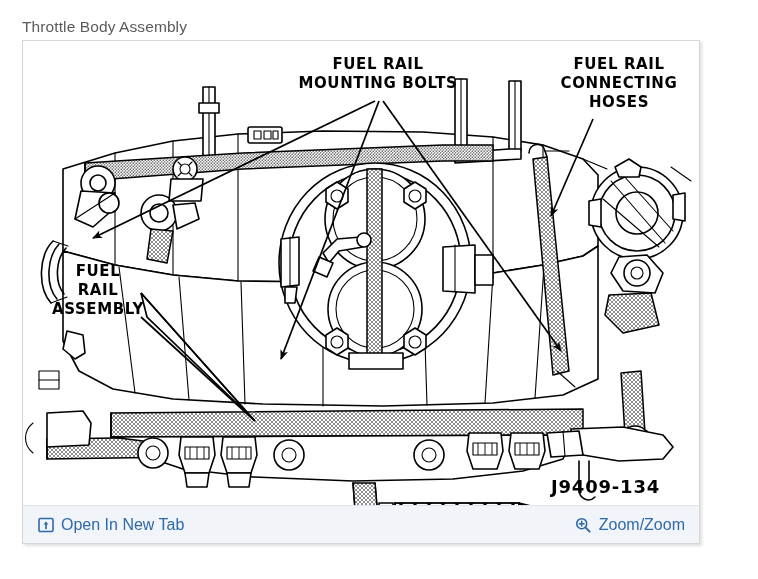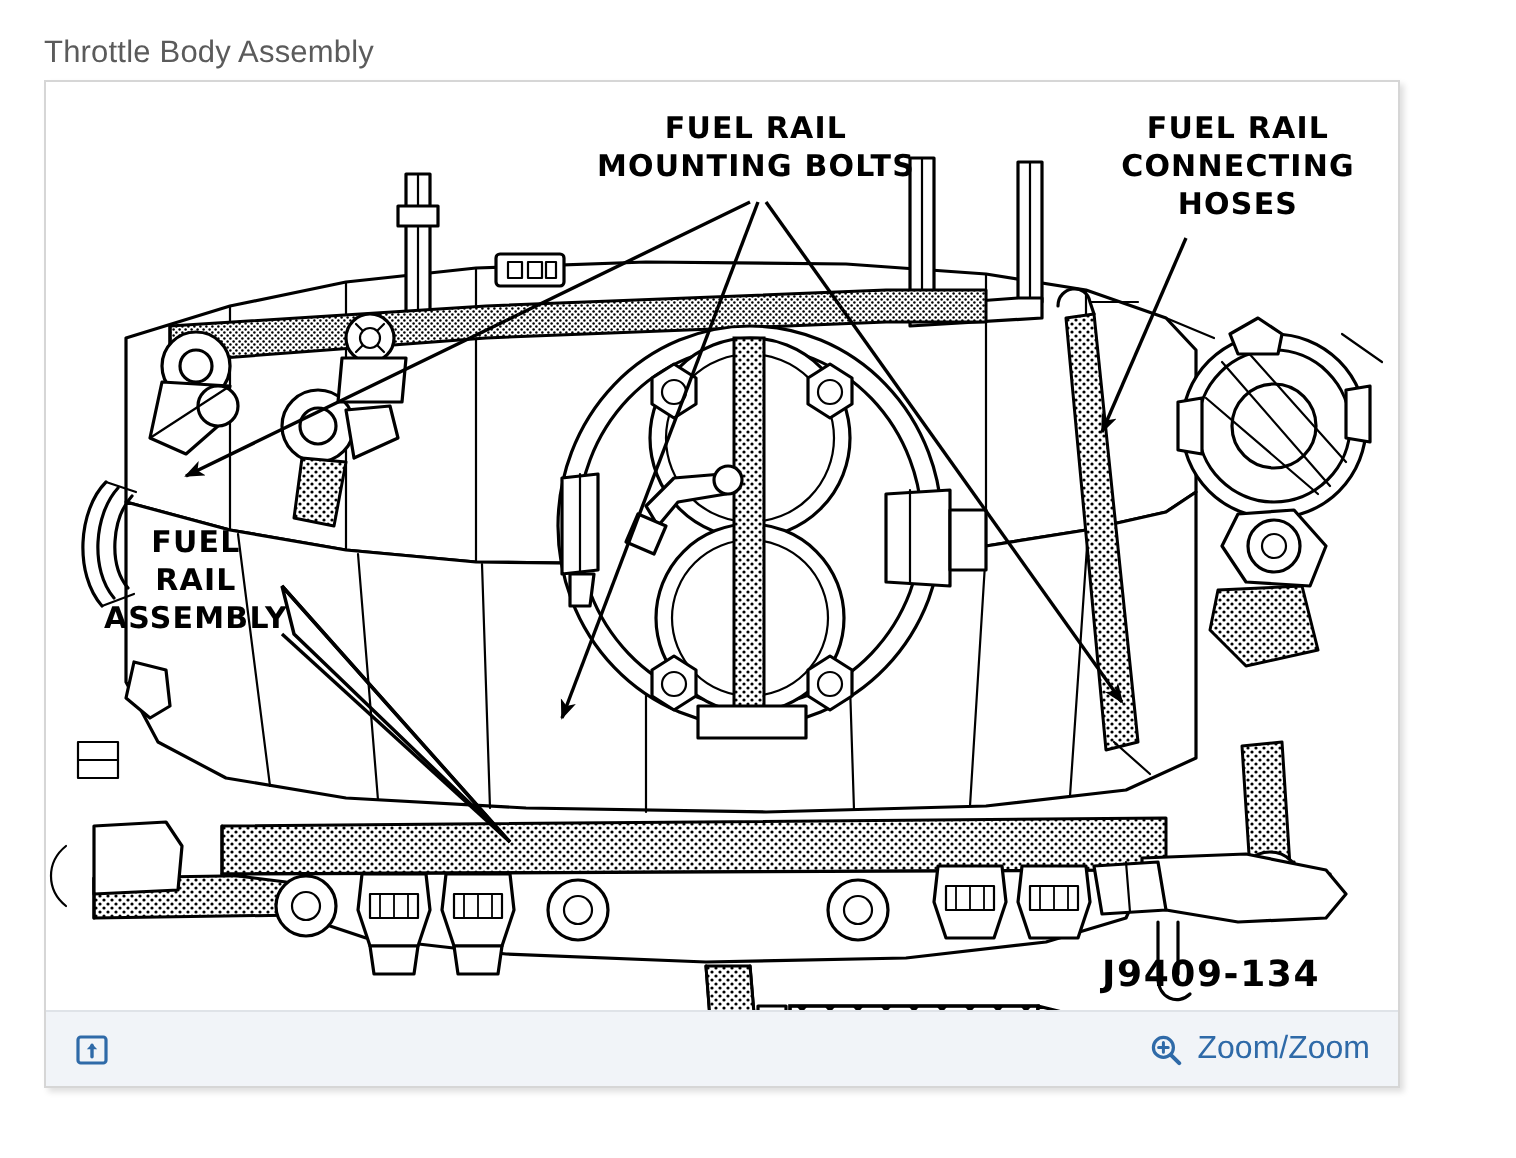--- a/index.html
+++ b/index.html
@@ -369,20 +369,21 @@
     <div id="viewer-footer">
 
       <div class="footer-link">
         <span class="glyph">
           <svg viewBox="0 0 16 16" width="16" height="16" aria-hidden="true">
             <rect x="1" y="1.5" width="14" height="13" rx="1.4" fill="none" stroke="#2f6aa8" stroke-width="1.6"></rect>
             <path d="M8 11.4 L8 5.6" stroke="#2f6aa8" stroke-width="1.7" stroke-linecap="round"></path>
             <path d="M5.4 7.6 L8 4.9 L10.6 7.6 Z" fill="#2f6aa8"></path>
           </svg>
         </span>
+        <span class="label">Open In New Tab</span>
       </div>
 
       <div class="footer-link">
         <span class="glyph">
           <svg viewBox="0 0 16 16" width="16" height="16" aria-hidden="true">
             <circle cx="6.7" cy="6.7" r="5" fill="none" stroke="#2f6aa8" stroke-width="1.6"></circle>
             <path d="M6.7 4.3 L6.7 9.1 M4.3 6.7 L9.1 6.7" stroke="#2f6aa8" stroke-width="1.5" stroke-linecap="round"></path>
             <path d="M10.4 10.4 L14.6 14.6" stroke="#2f6aa8" stroke-width="2" stroke-linecap="round"></path>
           </svg>
         </span>

